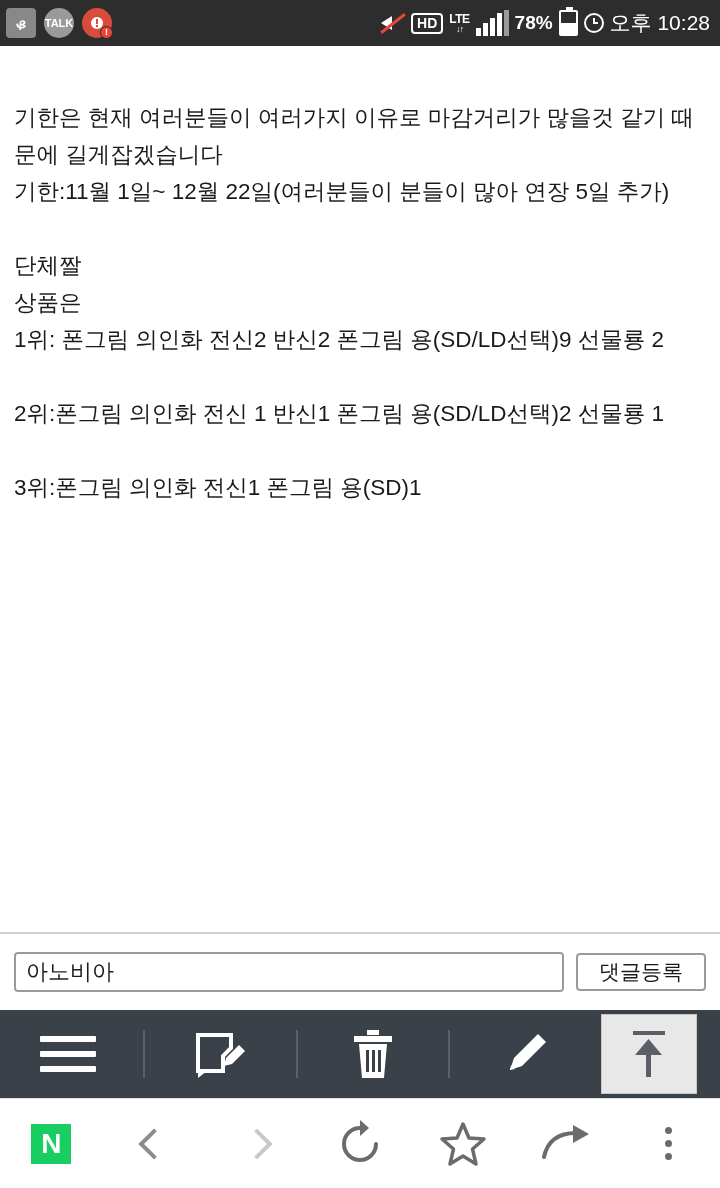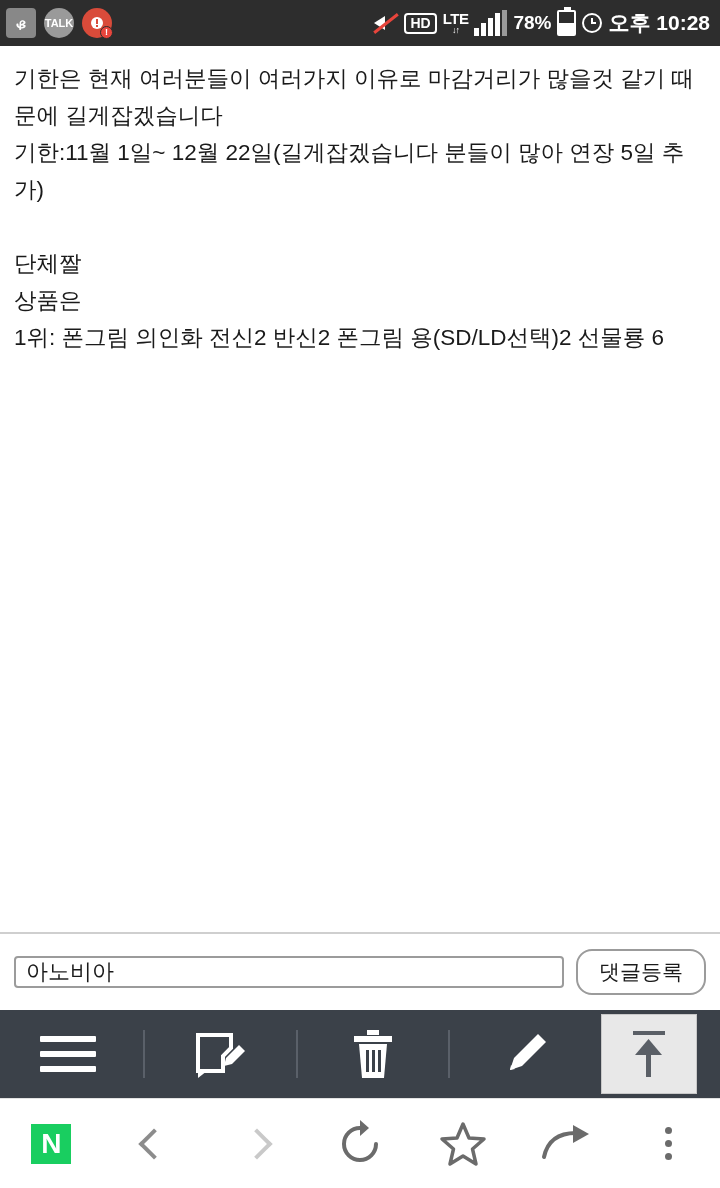--- a/index.html
+++ b/index.html
@@ -67,21 +67,21 @@
     transform: rotate(-38deg);
   }
   .hd-box {
     border: 2px solid #ffffff;
     border-radius: 4px;
     font-size: 14px; font-weight: bold;
     padding: 1px 4px;
     line-height: 15px;
   }
   .lte-box { display: flex; flex-direction: column; align-items: center; line-height: 1; }
-  .lte-box .lte { font-size: 15px; font-weight: bold; letter-spacing: -0.5px; }
+  .lte-box .lte { font-size: 12px; font-weight: bold; letter-spacing: -0.5px; }
   .lte-box .arrows { font-size: 9px; letter-spacing: -1px; }
 
   .signal { display: flex; align-items: flex-end; gap: 2px; height: 26px; }
   .signal span { width: 5px; background: #ffffff; display: block; }
   .signal span:nth-child(1) { height: 8px; }
   .signal span:nth-child(2) { height: 13px; }
   .signal span:nth-child(3) { height: 18px; }
   .signal span:nth-child(4) { height: 23px; }
   .signal span:nth-child(5) { height: 26px; background: #9a9a9a; }
 
@@ -100,28 +100,29 @@
   .batt .lvl { width: 100%; height: 52%; background: #ffffff; }
   .alarm {
     width: 20px; height: 20px; border: 2px solid #ffffff;
     border-radius: 50%; position: relative;
   }
   .alarm::before, .alarm::after {
     content:""; position: absolute; background: #ffffff;
   }
   .alarm::before { width: 2px; height: 6px; left: 7px; top: 3px; }
   .alarm::after { width: 5px; height: 2px; left: 7px; top: 7px; }
-  .clock { font-size: 21px; font-weight: bold; white-space: nowrap; }
+  .clock { font-size: 21px; font-weight: normal; white-space: nowrap; }
 
   
   .content {
     flex: 1 1 auto;
     padding: 14px 14px 16px 14px;
     overflow: hidden;
     background: #ffffff;
+    margin-top: 39px;
   }
   .para {
     font-size: 22.5px;
     line-height: 37px;
     color: #1a1a1a;
     white-space: pre-wrap;
     word-break: break-all;
   }
   .spacer-line { height: 37px; }
 
@@ -130,35 +131,35 @@
     flex: 0 0 78px;
     border-top: 2px solid #cfcfcf;
     background: #ffffff;
     display: flex;
     align-items: center;
     padding: 0 14px;
     gap: 12px;
   }
   .comment-input {
     flex: 1 1 auto;
-    height: 32px;
+    height: 40px;
     border: 2px solid #9b9b9b;
     border-radius: 4px;
     font-size: 22px;
     color: #1a1a1a;
     padding: 0 10px;
     font-family: "Liberation Sans", sans-serif;
     background: #ffffff;
   }
   .comment-submit {
     flex: 0 0 auto;
-    height: 46px;
+    height: 38px;
     min-width: 130px;
     border: 2px solid #9b9b9b;
-    border-radius: 16px;
+    border-radius: 4px;
     background: #ffffff;
     font-size: 21px;
     color: #1a1a1a;
     font-family: "Liberation Sans", sans-serif;
   }
 
   
   .toolbar {
     flex: 0 0 88px;
     background: #3b4149;
@@ -249,27 +250,29 @@
       <span class="batt">
           <span class="lvl"></span>
         </span>
       <span class="alarm"></span>
       <span class="clock">오후 10:28</span>
     </div>
   </div>
 
   <div class="content">
     <div class="para">기한은 현재 여러분들이 여러가지 이유로 마감거리가 많을것 같기 때문에 길게잡겠습니다</div>
-    <div class="para">기한:11월 1일~ 12월 22일(길게잡겠습니다 분들이 많아 연장 5일 추가)</div>
+    <div class="para">기한:11월 1일~ 12월 22일(여러분들이 분들이 많아 연장 5일 추가)</div>
     <div class="spacer-line"></div>
     <div class="para">단체짤</div>
     <div class="para">상품은</div>
-    <div class="para">1위: 폰그림 의인화 전신2 반신2 폰그림 용(SD/LD선택)2 선물룡 6</div>
-    <div class="spacer-line"></div>
-    <div class="spacer-line"></div>
+    <div class="para">1위: 폰그림 의인화 전신2 반신2 폰그림 용(SD/LD선택)9 선물룡 2</div>
+    <div class="spacer-line"></div>
+    <div class="para">2위:폰그림 의인화 전신 1 반신1 폰그림 용(SD/LD선택)2 선물룡 1</div>
+    <div class="spacer-line"></div>
+    <div class="para">3위:폰그림 의인화 전신1 폰그림 용(SD)1</div>
     <div class="spacer-line"></div>
     <div class="spacer-line"></div>
     <div class="para"></div>
     <div class="spacer-line"></div>
     <div class="para"></div>
     <div class="spacer-line"></div>
     <div class="para"></div>
   </div>
 
   <div class="commentbar">

